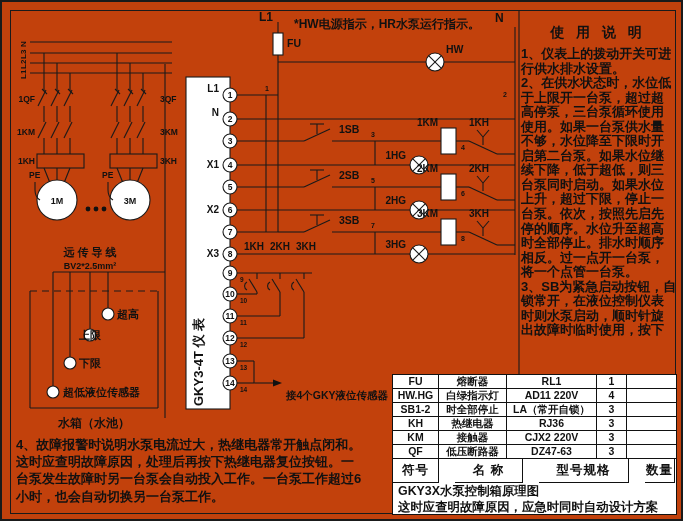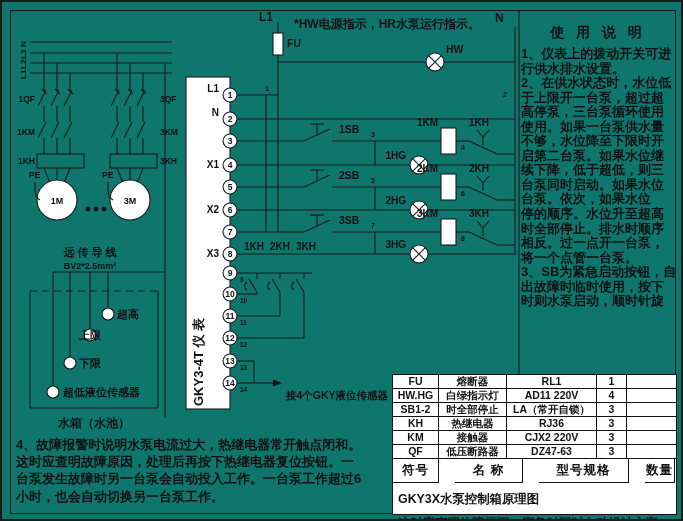--- a/index.html
+++ b/index.html
@@ -1,16 +1,16 @@
 <!DOCTYPE html>
 <html><head>
 <meta charset="utf-8">
 <style>
   html,body{margin:0;padding:0;background:#e8e8e8;}
-  #page{position:relative;width:683px;height:521px;background:#0f766e;
+  #page{position:relative;width:683px;height:521px;background:#c2410c;
         border:2px solid #1a1a1a;box-sizing:border-box;overflow:hidden;
         font-family:"Liberation Sans","DejaVu Sans",sans-serif;}
   #frame{position:absolute;left:8px;top:8px;width:666px;height:504px;
          border:1px solid #1a1a1a;box-sizing:border-box;}
   svg{position:absolute;left:0;top:0;}
   svg text{font-family:"Liberation Sans","DejaVu Sans",sans-serif;font-weight:bold;fill:#111;}
   .blk{position:absolute;color:#111;font-weight:bold;}
   
   #usage{left:519px;top:12px;width:154px;height:358px;}
   #usage .ti{text-align:center;font-size:14px;letter-spacing:4px;margin:10px 0 5px 0;}
@@ -22,21 +22,21 @@
   #tbl{left:390px;top:372px;width:285px;height:141px;border:1px solid #111;
        box-sizing:border-box;background:#fff;}
   .trow{display:grid;grid-template-columns:46px 68px 90px 30px 1fr;height:14px;}
   .trow>div{border-right:1px solid #111;border-bottom:1px solid #111;
             font-size:10.5px;line-height:13px;text-align:center;overflow:hidden;
             font-weight:bold;white-space:nowrap;}
   .trow>div:last-child{border-right:none;text-decoration:underline;}
   .thead{height:24px;gap:16px;}
   .thead>div{font-size:12.5px;line-height:23px;letter-spacing:1px;}
   #ttitle{padding:1px 0 0 5px;}
-  #ttitle div{font-size:12.4px;line-height:15.5px;white-space:nowrap;font-weight:bold;margin-top:8px;}
+  #ttitle div{font-size:12.4px;line-height:15.5px;white-space:nowrap;font-weight:bold;}
 </style>
 </head>
 <body>
 
 <div id="page">
 <div id="frame"></div>
 
 <svg width="683" height="521" viewBox="0 0 683 521">
   <g stroke="#1a1a1a" stroke-width="1.1" fill="none">
 
@@ -346,28 +346,30 @@
   <div class="ln">1、仪表上的拨动开关可进</div>
   <div class="ln">行供水排水设置。</div>
   <div class="ln">2、在供水状态时，水位低</div>
   <div class="ln">于上限开一台泵，超过超</div>
   <div class="ln">高停泵，三台泵循环使用</div>
   <div class="ln">使用。如果一台泵供水量</div>
   <div class="ln">不够，水位降至下限时开</div>
   <div class="ln">启第二台泵。如果水位继</div>
   <div class="ln">续下降，低于超低，则三</div>
   <div class="ln">台泵同时启动。如果水位</div>
-  <div class="ln">台泵。依次，如果水位</div>
+  <div class="ln">上升，超过下限，停止一</div>
+  <div class="ln">台泵。依次，按照先启先</div>
   <div class="ln">停的顺序。水位升至超高</div>
   <div class="ln">时全部停止。排水时顺序</div>
   <div class="ln">相反。过一点开一台泵，</div>
   <div class="ln">将一个点管一台泵。</div>
   <div class="ln">3、SB为紧急启动按钮，自</div>
+  <div class="ln">锁常开，在液位控制仪表</div>
+  <div class="ln">时则水泵启动，顺时针旋</div>
   <div class="ln">出故障时临时使用，按下</div>
-  <div class="ln">时则水泵启动，顺时针旋</div>
 </div>
 
 <div id="note4" class="blk">
   <div class="ln">4、故障报警时说明水泵电流过大，热继电器常开触点闭和。</div>
   <div class="ln">这时应查明故障原因，处理后再按下热继电器复位按钮。一</div>
   <div class="ln">台泵发生故障时另一台泵会自动投入工作。一台泵工作超过6</div>
   <div class="ln">小时，也会自动切换另一台泵工作。</div>
 </div>
 
 <div id="tbl" class="blk">

